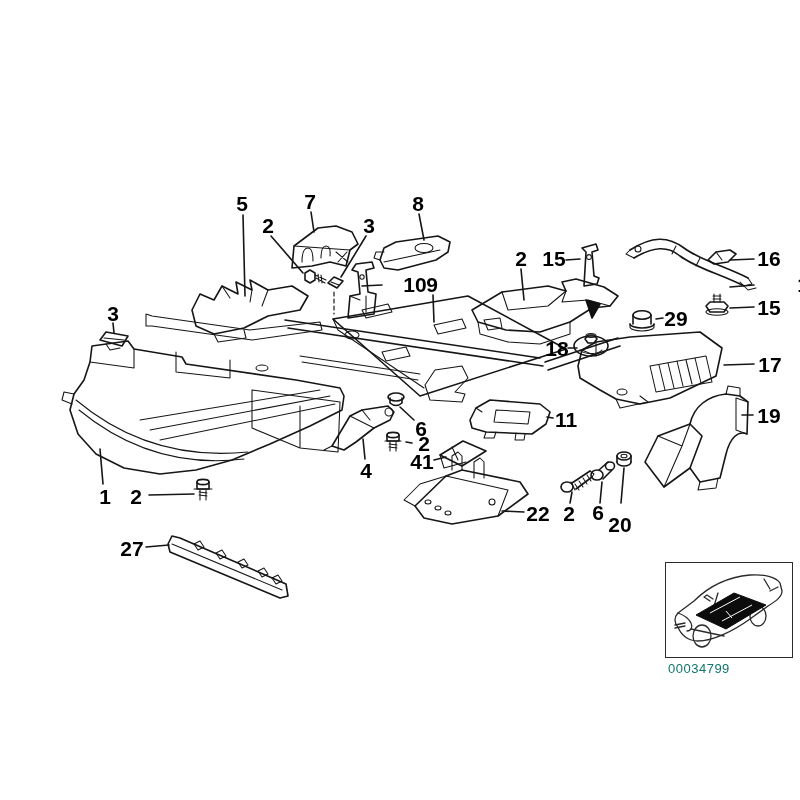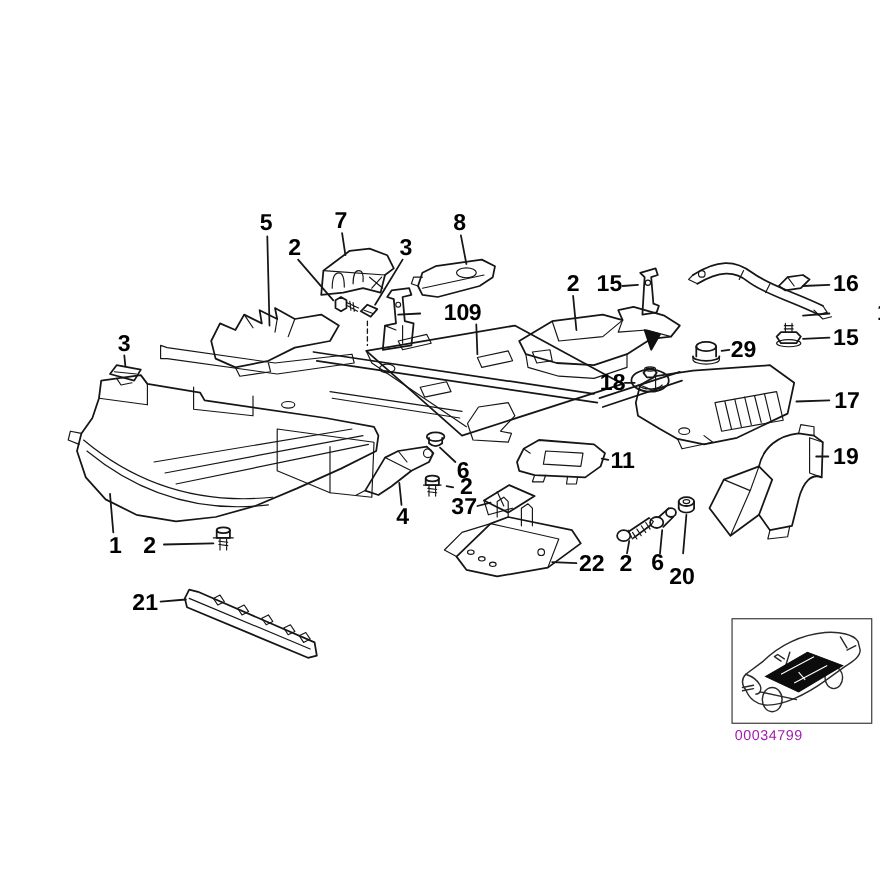--- a/index.html
+++ b/index.html
@@ -8,21 +8,21 @@
   .stage svg{position:absolute;left:0;top:0;}
   .lineart path,.lineart line,.lineart ellipse,.lineart circle,.lineart rect,.lineart polyline{
      fill:none;stroke:#161616;stroke-width:1.6;stroke-linecap:round;stroke-linejoin:round;}
   .lineart .thin{stroke-width:1.05;}
   .lineart .filldark{fill:#101010;stroke:#101010;}
   .lineart .dash{stroke-dasharray:4 3;stroke-width:1.2;}
   .callout{position:absolute;transform:translate(-50%,-50%);font-weight:bold;
            font-size:21px;color:#000;letter-spacing:0;line-height:1;cursor:pointer;}
   .thumbbox{position:absolute;left:665px;top:562px;width:128px;height:96px;
             border:1.5px solid #2a2a2a;box-sizing:border-box;background:#fff;}
-  .thumbcode{position:absolute;left:668px;top:661px;font-size:13px;color:#a21caf;
+  .thumbcode{position:absolute;left:668px;top:661px;font-size:13px;color:#0f766e;
              letter-spacing:0.5px;}
 </style>
 </head>
 <body>
 
 <div class="stage">
 
   <svg class="lineart" width="800" height="800" viewBox="0 0 800 800">
 
     <g>
@@ -277,29 +277,29 @@
   <div class="callout" style="left:769px;top:284px;margin-left:40px;">13</div>
   <div class="callout" style="left:769px;top:307px;">15</div>
   <div class="callout" style="left:676px;top:318px;">29</div>
   <div class="callout" style="left:557px;top:348px;">18</div>
   <div class="callout" style="left:770px;top:364px;text-align:center;">17</div>
   <div class="callout" style="left:769px;top:415px;">19</div>
   <div class="callout" style="left:113px;top:313px;">3</div>
   <div class="callout" style="left:566px;top:419px;">11</div>
   <div class="callout" style="left:421px;top:428px;">6</div>
   <div class="callout" style="left:424px;top:443px;">2</div>
-  <div class="callout" style="left:422px;top:461px;">37</div>
+  <div class="callout" style="left:422px;top:461px;">41</div>
   <div class="callout" style="left:366px;top:470px;">4</div>
   <div class="callout" style="left:105px;top:496px;">1</div>
   <div class="callout" style="left:136px;top:496px;">2</div>
   <div class="callout" style="left:538px;top:513px;">22</div>
   <div class="callout" style="left:569px;top:513px;">2</div>
   <div class="callout" style="left:598px;top:512px;">6</div>
   <div class="callout" style="left:620px;top:512px;margin-top:12px;">20</div>
-  <div class="callout" style="left:132px;top:548px;">21</div>
+  <div class="callout" style="left:132px;top:548px;">27</div>
 
   <div class="thumbbox">
     <svg width="125" height="93" viewBox="0 0 125 93">
       <g fill="none" stroke="#2a2a2a" stroke-width="1.3" stroke-linejoin="round" stroke-linecap="round">
         <path d="M12,64 C8,60 8,54 12,50 L28,38 C42,24 62,14 84,12 C98,11 110,14 114,20 L116,28 C116,34 110,38 102,43 L84,56 C66,69 46,78 32,78 C22,78 15,72 12,64 Z"></path>
         <ellipse cx="36" cy="73" rx="9" ry="11"></ellipse>
         <ellipse cx="92" cy="53" rx="8" ry="10"></ellipse>
         <path d="M12,50 C18,52 23,56 25,60 C27,64 25,68 21,68"></path>
         <path d="M9,62 L19,60 M9,65 L19,63"></path>
         <path d="M52,30 L48,43 M98,16 L104,26 M104,28 L112,24"></path>

